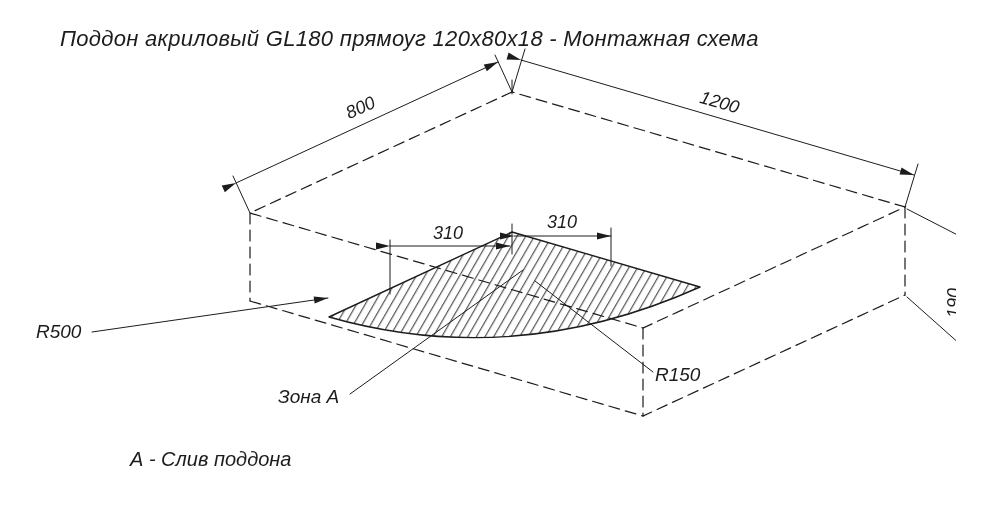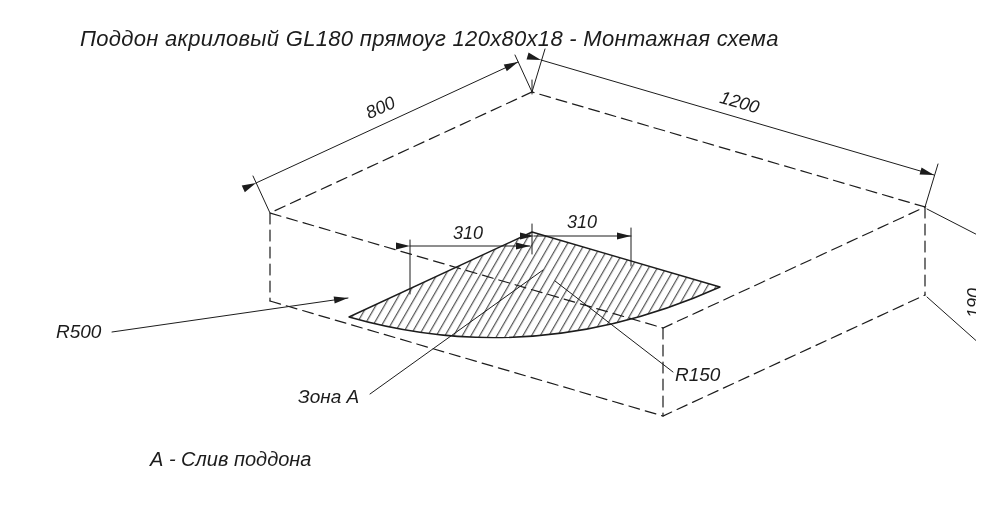--- a/index.html
+++ b/index.html
@@ -2,21 +2,20 @@
 <html style="--line: #1c1c1c; --bg: #ffffff;"><head>
 <meta charset="utf-8">
 <style>
   html,body{margin:0;padding:0;background:#ffffff;}
   .page{
     position:relative;
     width:956px;height:505px;
     background:var(--bg,#ffffff);
     font-family:"Liberation Sans","DejaVu Sans",sans-serif;
     overflow:hidden;
-    margin-left:20px;
   }
   svg{display:block;}
   svg text{
     font-family:"Liberation Sans","DejaVu Sans",sans-serif;
     font-style:italic;
     fill:var(--line,#1c1c1c);
   }
   .t-title{font-size:22px;letter-spacing:.3px;}
   .t-note{font-size:20px;}
   .t-dim{font-size:18px;}

